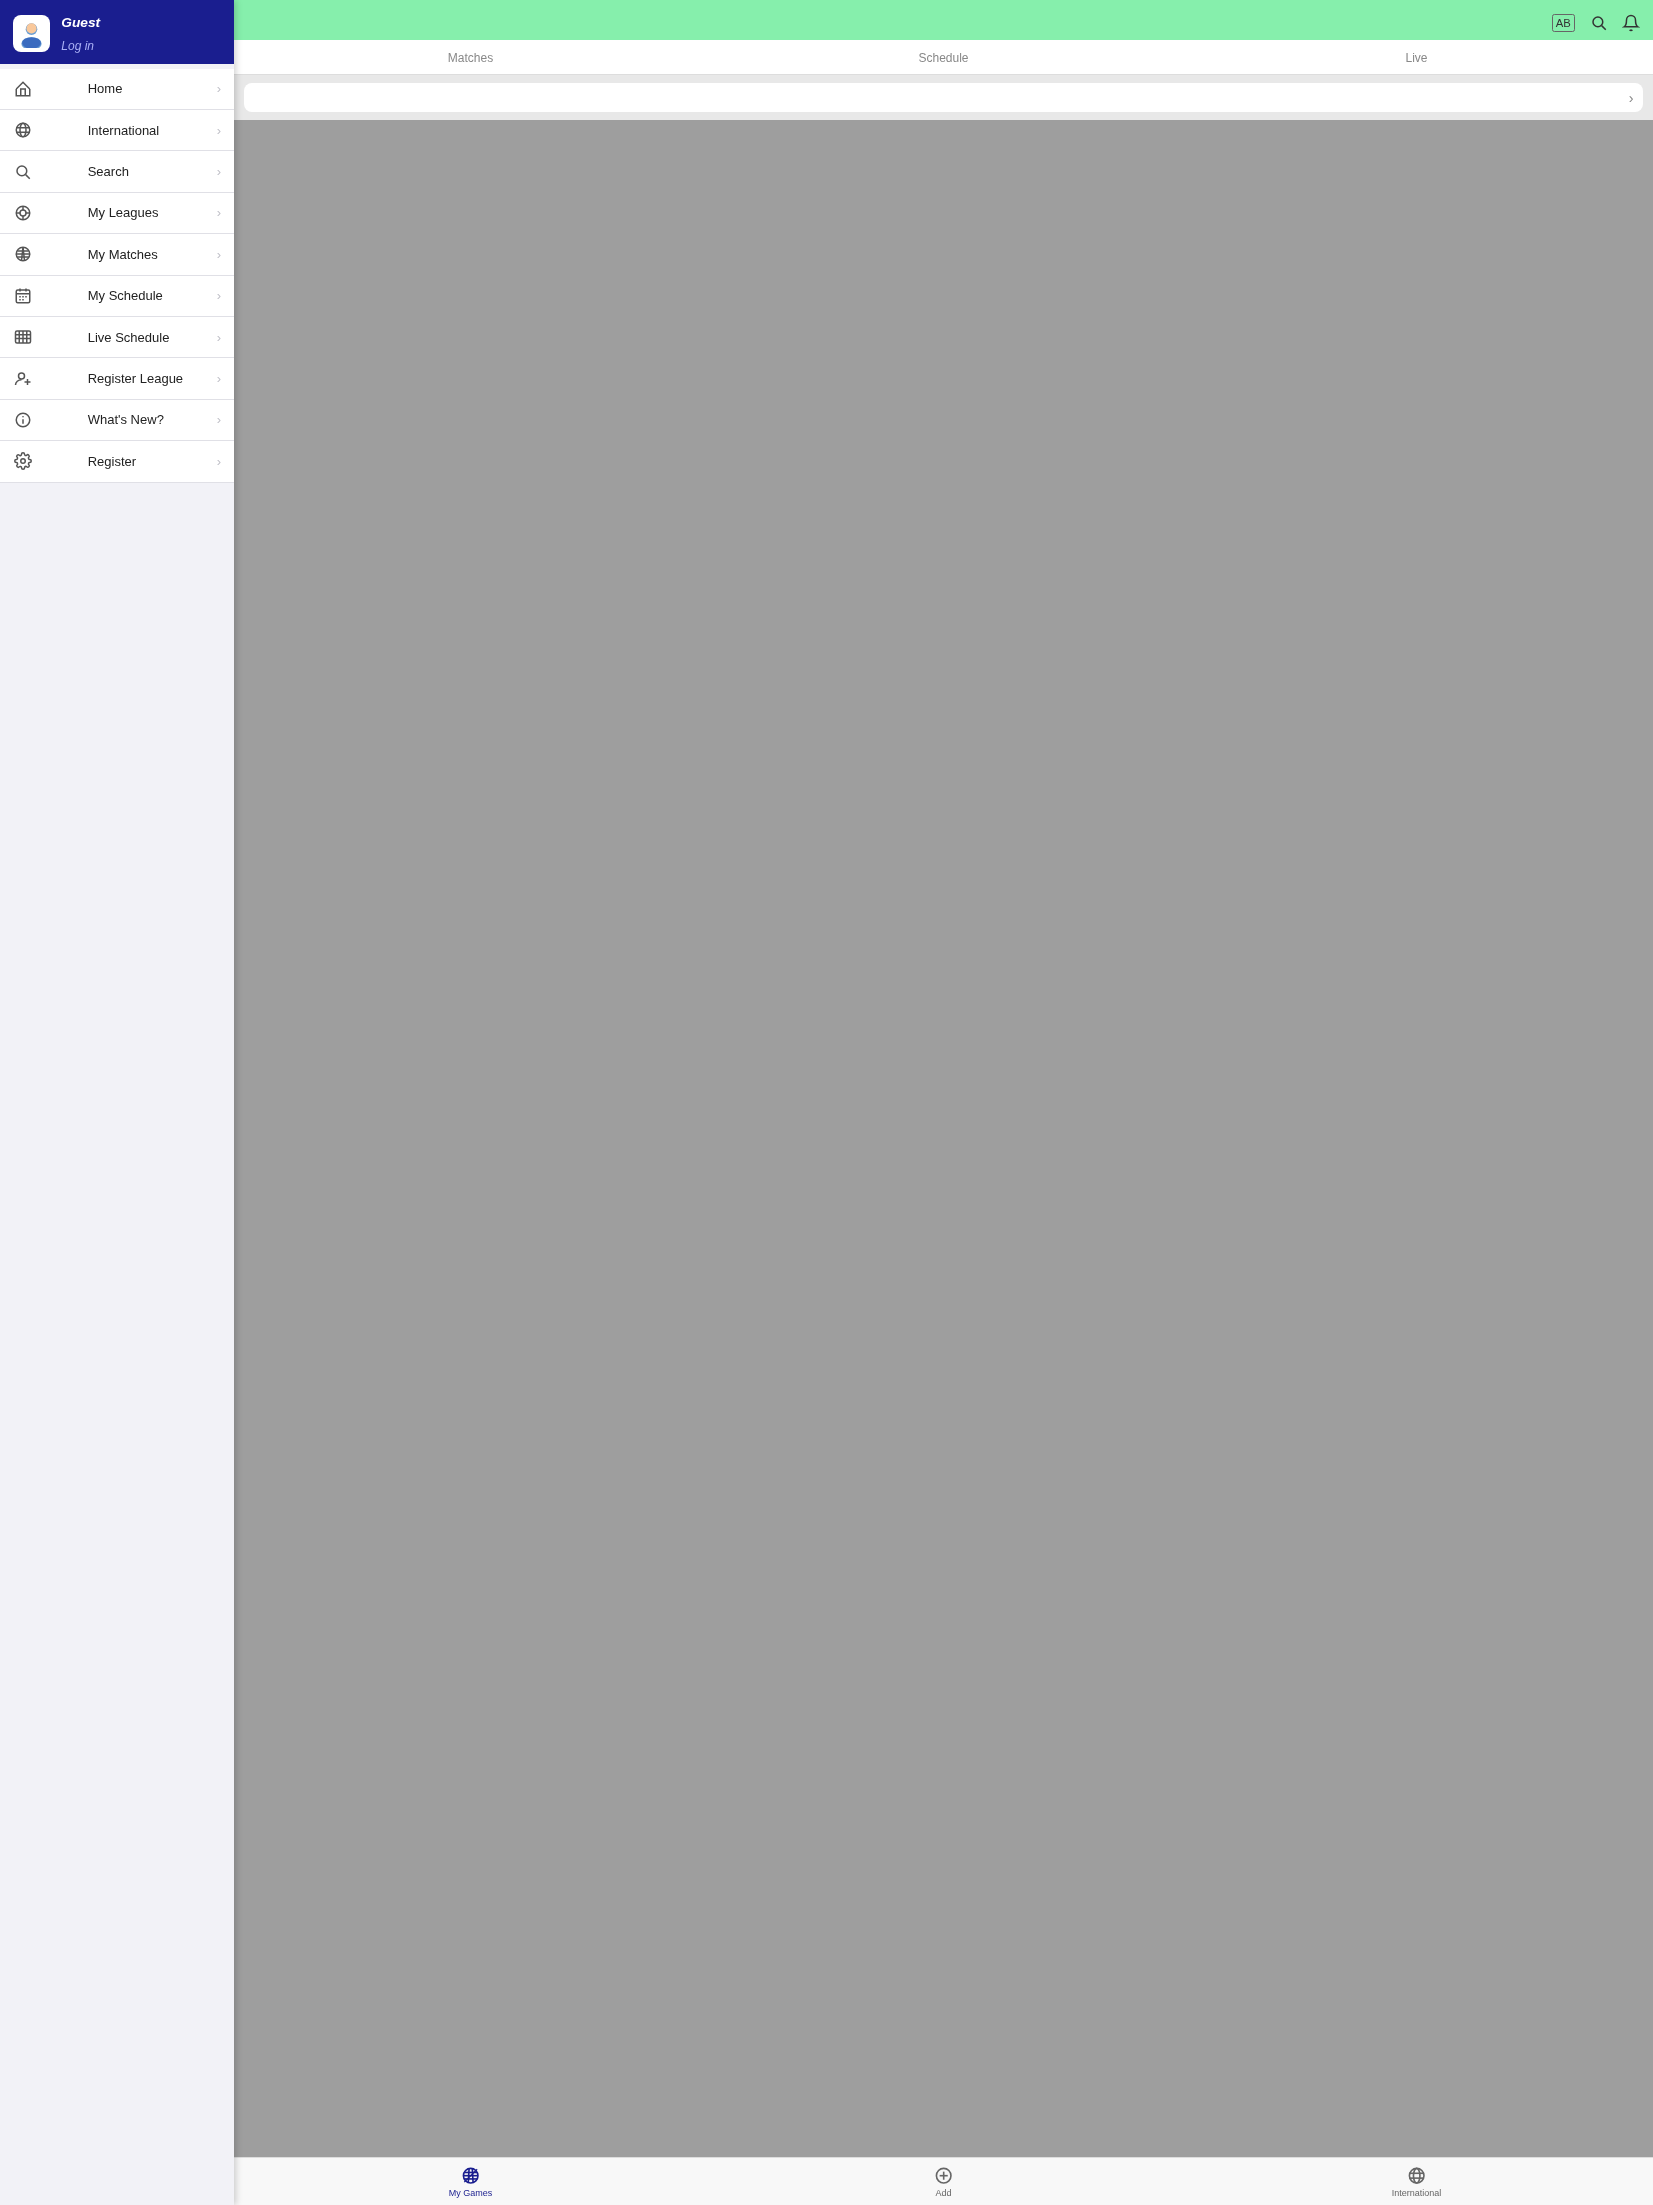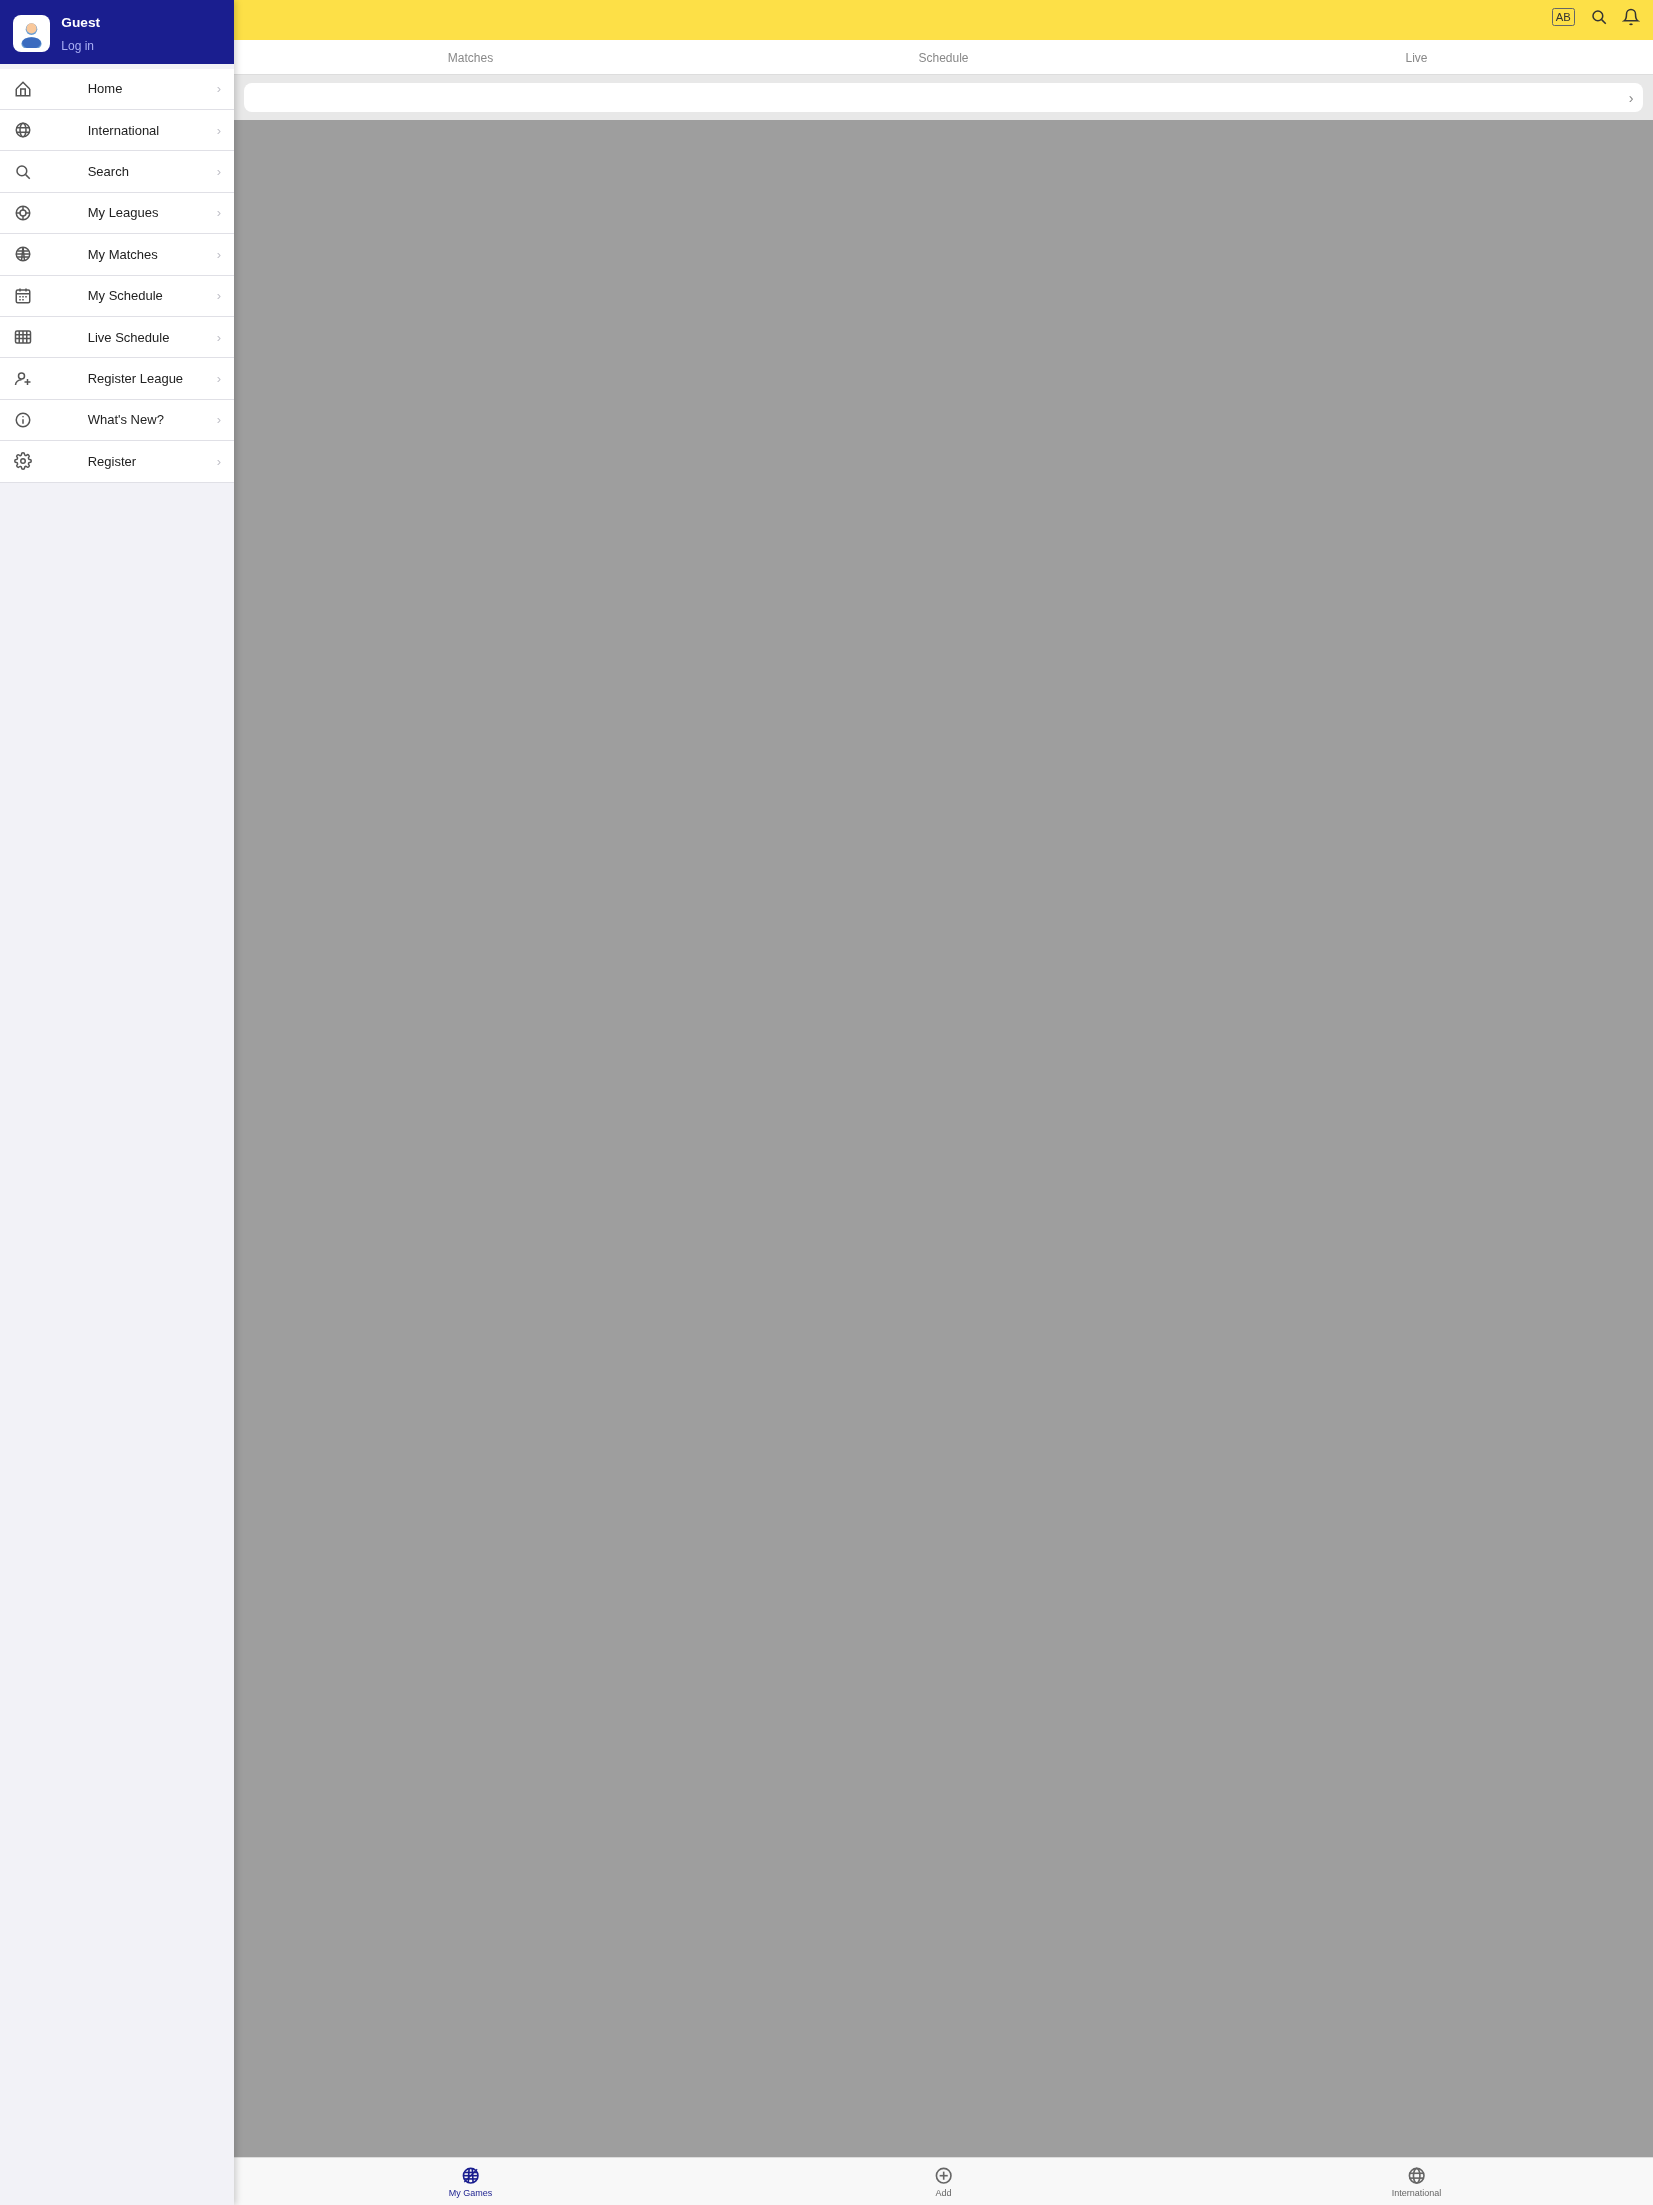--- a/index.html
+++ b/index.html
@@ -47,20 +47,21 @@
     }
 
     #avatar svg {
       width: 29px;
       height: 29px;
     }
 
     #user-info {
       display: flex;
       flex-direction: column;
+      font-style: italic;
     }
 
     #user-name {
       color: #fff;
       font-size: 13.7px;
       font-weight: 600;
     }
 
     #user-login {
       color: #aab0f5;
@@ -109,23 +110,23 @@
     
     #main {
       flex: 1;
       display: flex;
       flex-direction: column;
       background: #9e9e9e;
       position: relative;
     }
 
     #main-header {
-      background: #fde047;
-      display: flex;
-      align-items: flex-start;
+      background: #86efac;
+      display: flex;
+      align-items: flex-end;
       justify-content: flex-end;
       padding: 8px 13px;
       gap: 11.3px;
       min-height: 40px;
     }
 
     #header-icons {
       display: flex;
       align-items: center;
       gap: 14.5px;

